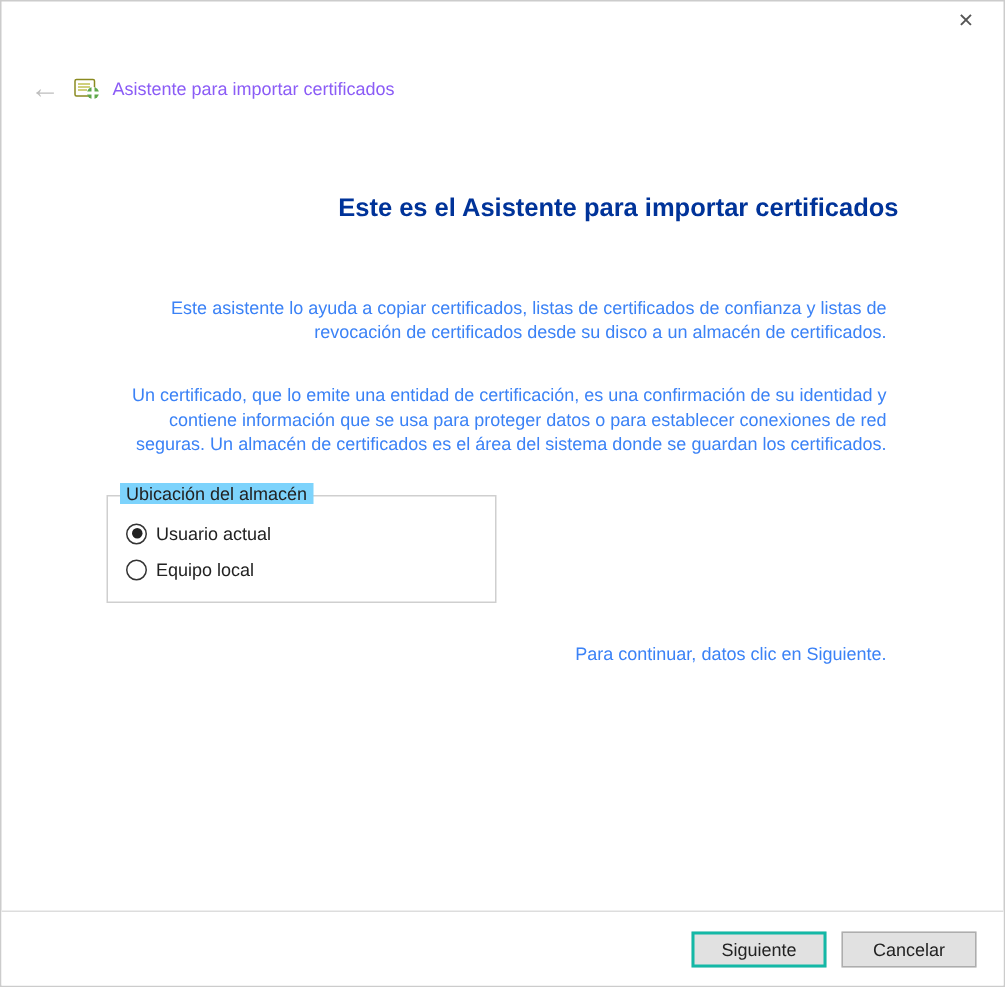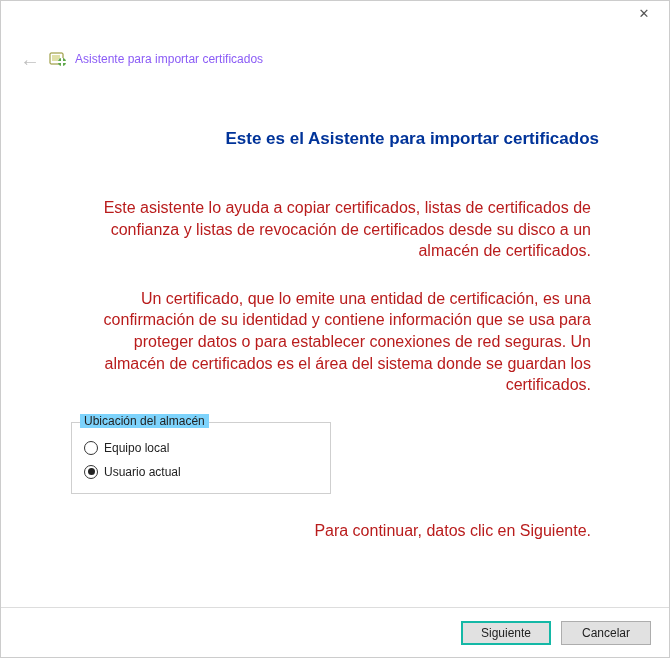--- a/index.html
+++ b/index.html
@@ -68,22 +68,22 @@
       padding: 60px 70px 0 70px;
       text-align: right;
     }
     .heading {
       color: #003399;
       font-size: 17px;
       font-weight: bold;
       margin-bottom: 48px;
     }
     .para {
-      color: #b91c1c;
-      font-size: 16px;
+      color: #3b82f6;
+      font-size: 12px;
       line-height: 1.35;
       margin-bottom: 26px;
       max-width: 520px;
     }
     .fieldset {
       border: 1px solid #cfcfcf;
       width: 260px;
       padding: 12px 12px 14px 12px;
       margin-bottom: 26px;
       position: relative;
@@ -181,30 +181,30 @@
   <div class="content">
     <div class="heading">Este es el Asistente para importar certificados</div>
 
     <div class="para">Este asistente lo ayuda a copiar certificados, listas de certificados de confianza y listas de revocación de certificados desde su disco a un almacén de certificados.</div>
     <div class="para">Un certificado, que lo emite una entidad de certificación, es una confirmación de su identidad y contiene información que se usa para proteger datos o para establecer conexiones de red seguras. Un almacén de certificados es el área del sistema donde se guardan los certificados.</div>
 
     <div class="fieldset">
       <div class="fieldset-legend">Ubicación del almacén</div>
 
       <div class="radio-row">
-        <div class="radio-outer"></div>
-        <span class="radio-label">Equipo local</span>
-      </div>
-
-      <div class="radio-row">
         <div class="radio-outer">
           <div class="radio-inner"></div>
         </div>
         <span class="radio-label">Usuario actual</span>
       </div>
+
+      <div class="radio-row">
+        <div class="radio-outer"></div>
+        <span class="radio-label">Equipo local</span>
+      </div>
     </div>
 
     <div class="para">Para continuar, datos clic en Siguiente.</div>
   </div>
 
   <div class="footer">
     <button class="btn btn-primary">Siguiente</button>
     <button class="btn">Cancelar</button>
   </div>
 

